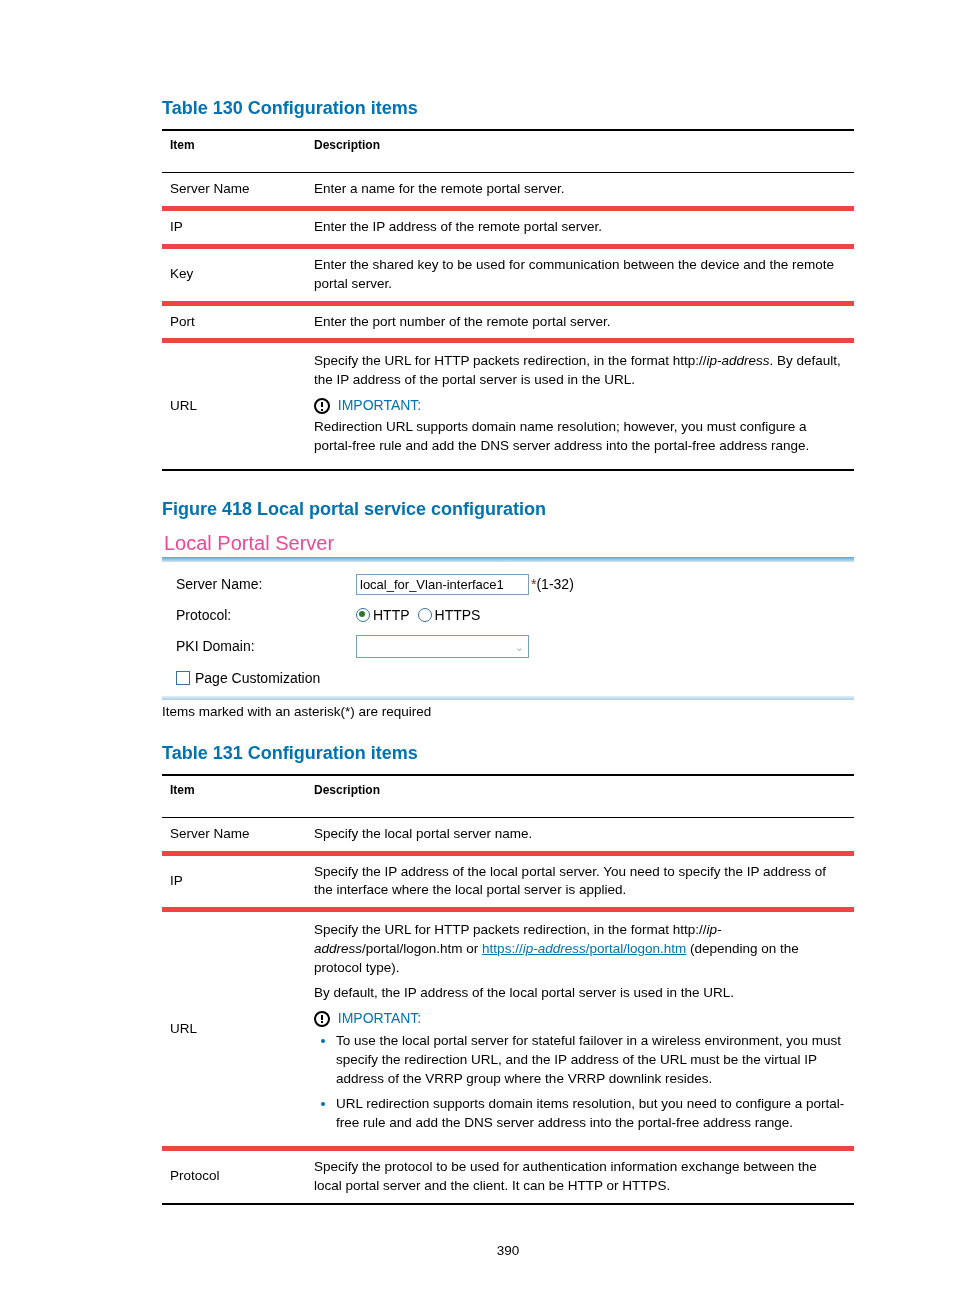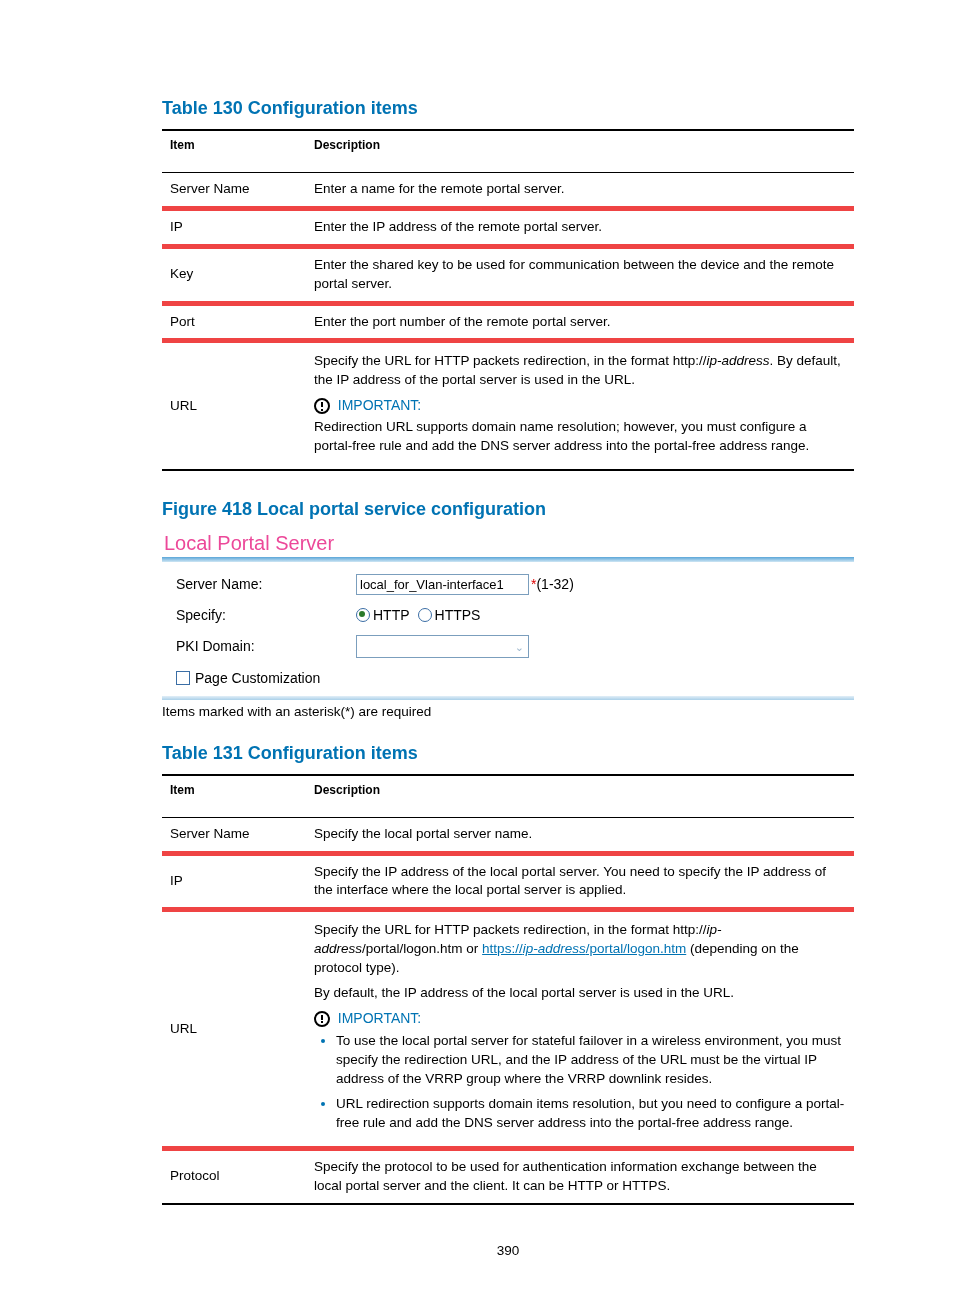--- a/index.html
+++ b/index.html
@@ -227,21 +227,21 @@
 
     <div class="form-row">
       <span class="form-label">Server Name:</span>
       <input class="form-input" value="local_for_Vlan-interface1" style="">
       <span class="hint"><span class="hint-star">*</span><span>(1-32)</span></span>
     </div>
 
 
 
     <div class="form-row">
-      <span class="form-label">Specify:</span>
+      <span class="form-label">Protocol:</span>
       <span class="radio checked"></span>
       <span style="margin-right:8px;">HTTP</span>
       <span class="radio"></span>
       <span>HTTPS</span>
     </div>
 
     <div class="form-row">
       <span class="form-label">PKI Domain:</span>
       <span class="form-select">
         <span class="chev">⌄</span>

